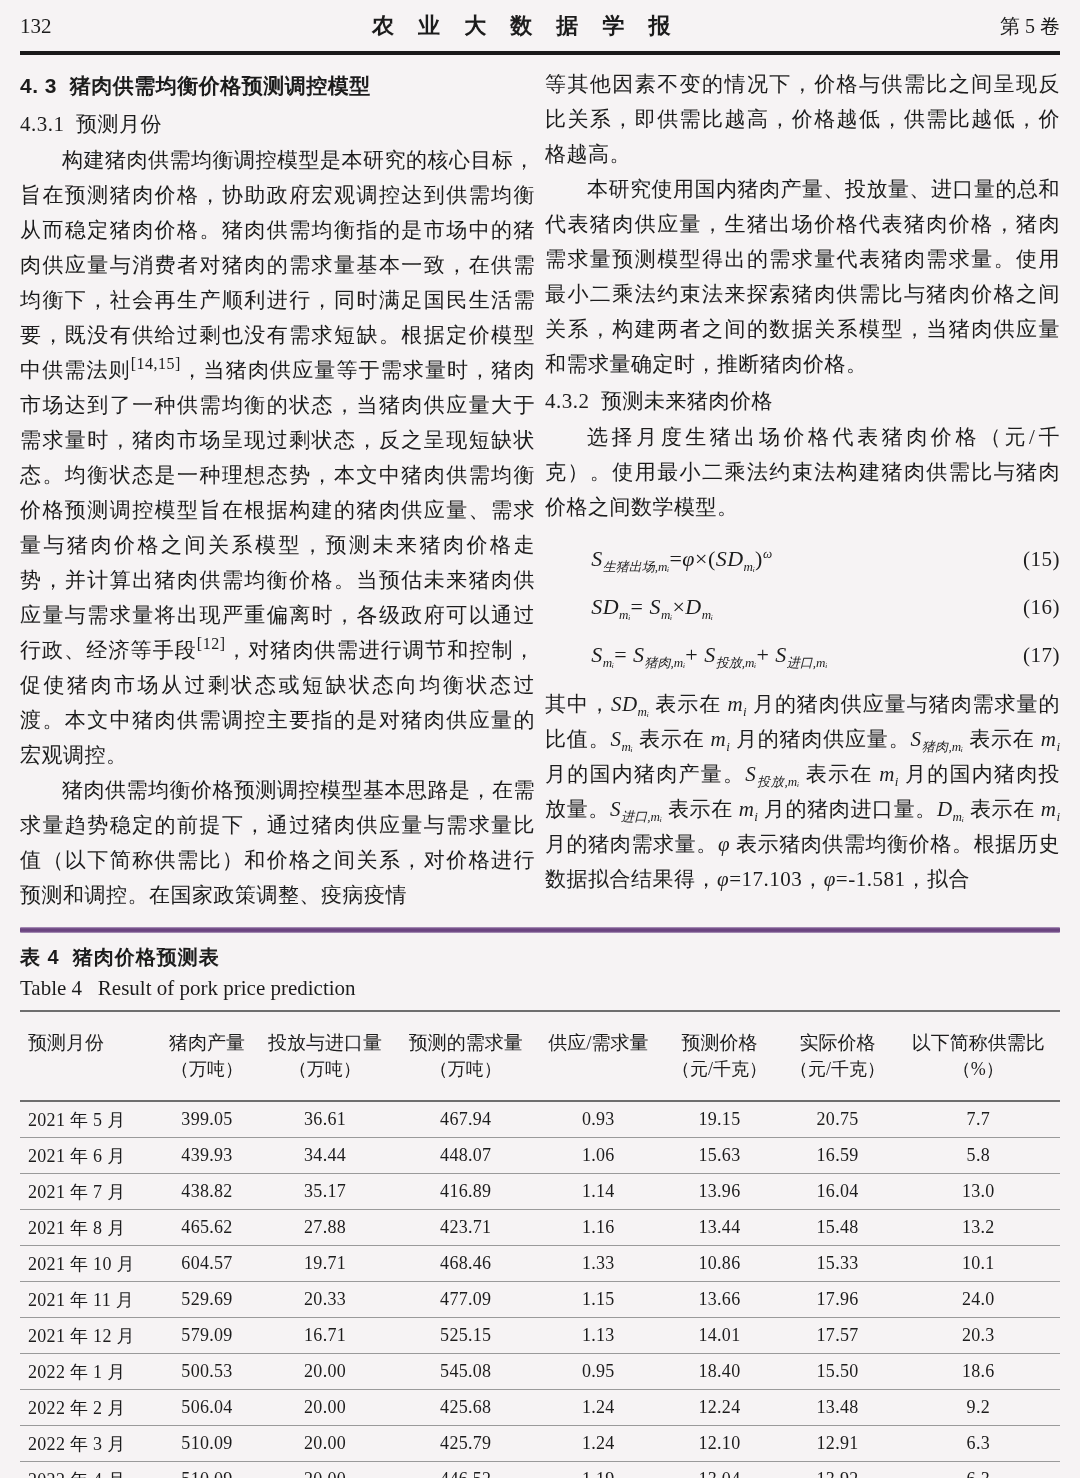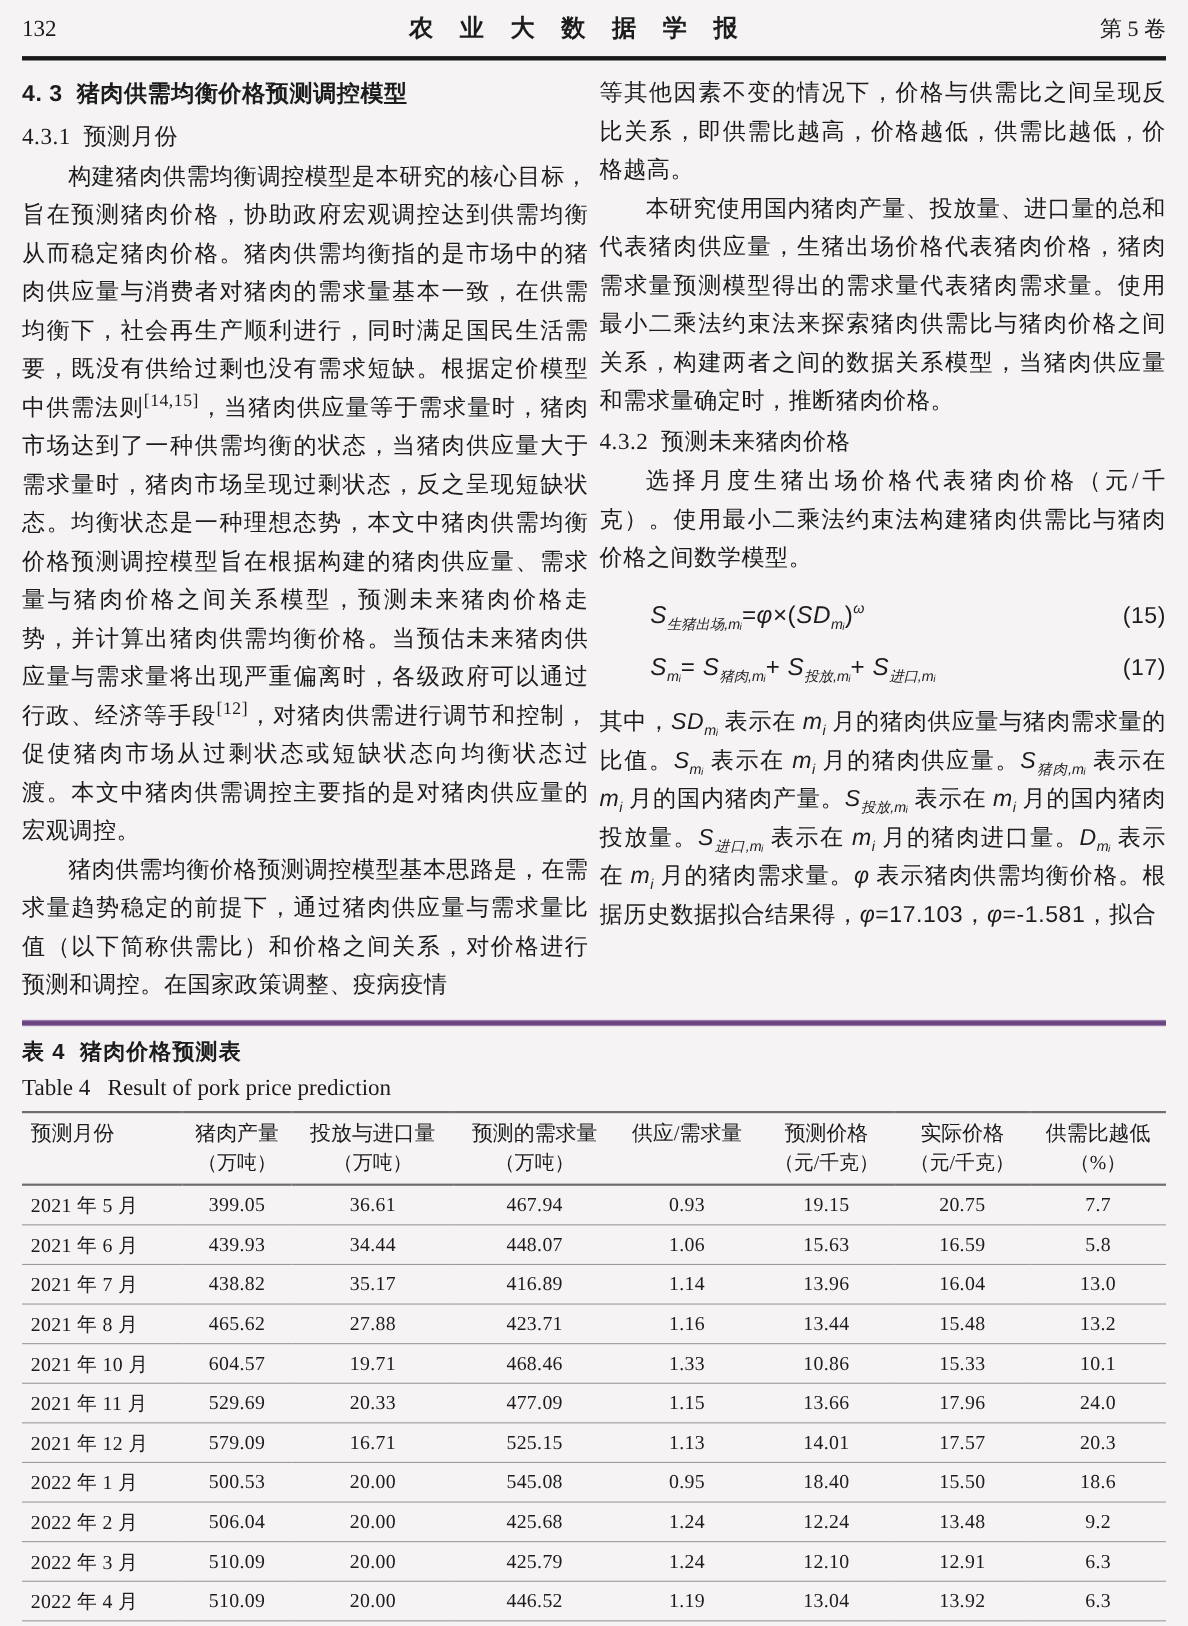--- a/index.html
+++ b/index.html
@@ -40,21 +40,21 @@
     font-weight:bold;font-size:21px;line-height:38px;margin:0;
     white-space:pre-wrap;letter-spacing:.5px;
   }
   h4.subsec{
     font-weight:normal;font-size:21px;line-height:38px;margin:0;
     white-space:pre-wrap;letter-spacing:.5px;
   }
   sup.ref{font-size:16px;line-height:0;}
 
   
-  .imath,.eq-left,.eq-num{font-family:Liberation Sans, sans-serif;}
+  .imath,.eq-left,.eq-num{font-family:Liberation Serif, serif;}
   .tk-v{font-style:italic;}
   .tk-n{font-style:normal;}
   sub.tk-s,sub.tk-sc{font-size:13px;font-style:italic;line-height:0;letter-spacing:0;}
   sup.tk-u{font-size:13px;font-style:italic;line-height:0;}
   .eq-block{margin:10px 0 8px 0;}
   .eq-row{
     display:flex;justify-content:space-between;align-items:baseline;
     padding-left:2.1em;font-size:22px;line-height:47px;
   }
   .eq-num{font-size:21px;}
@@ -68,21 +68,21 @@
     white-space:pre-wrap;letter-spacing:1px;
   }
   .tbl-title-en{font-size:21px;line-height:32px;white-space:pre-wrap;}
   table.data{
     width:100%;border-collapse:collapse;margin-top:6px;
     font-size:18px;
   }
   table.data th{
     font-weight:normal;font-size:19px;
     border-top:2px solid #6e6e6e;border-bottom:2px solid #6e6e6e;
-    padding:6px 2px;text-align:center;vertical-align:top;line-height:26px;
+    padding:18px 2px;text-align:center;vertical-align:top;line-height:26px;
   }
   table.data th .unit{font-size:18px;}
   table.data td{
     border-bottom:1px solid #9a9a9a;
     height:35px;padding:0 2px;text-align:center;vertical-align:middle;
     letter-spacing:.3px;
   }
   table.data th:first-child,table.data td:first-child{text-align:left;padding-left:8px;}
 </style>
 </head>
@@ -110,20 +110,24 @@
       <p>等其他因素不变的情况下，价格与供需比之间呈现反比关系，即供需比越高，价格越低，供需比越低，价格越高。</p>
       <p class="indent">本研究使用国内猪肉产量、投放量、进口量的总和代表猪肉供应量，生猪出场价格代表猪肉价格，猪肉需求量预测模型得出的需求量代表猪肉需求量。使用最小二乘法约束法来探索猪肉供需比与猪肉价格之间关系，构建两者之间的数据关系模型，当猪肉供应量和需求量确定时，推断猪肉价格。</p>
       <h4 class="subsec">4.3.2  预测未来猪肉价格</h4>
       <p class="indent">选择月度生猪出场价格代表猪肉价格（元/千克）。使用最小二乘法约束法构建猪肉供需比与猪肉价格之间数学模型。</p>
       <div class="eq-block">
           <div class="eq-row">
             <span class="eq-left"><span class="tk-v">S</span><sub class="tk-sc">生猪出场,mᵢ</sub><span class="tk-n">=</span><span class="tk-v">φ</span><span class="tk-n">×(</span><span class="tk-v">SD</span><sub class="tk-s">mᵢ</sub><span class="tk-n">)</span><sup class="tk-u">ω</sup></span>
             <span class="eq-num">(15)</span>
           </div>
           <div class="eq-row">
+            <span class="eq-left"><span class="tk-v">SD</span><sub class="tk-s">mᵢ</sub><span class="tk-n">= </span><span class="tk-v">S</span><sub class="tk-s">mᵢ</sub><span class="tk-n">×</span><span class="tk-v">D</span><sub class="tk-s">mᵢ</sub></span>
+            <span class="eq-num">(16)</span>
+          </div>
+          <div class="eq-row">
             <span class="eq-left"><span class="tk-v">S</span><sub class="tk-s">mᵢ</sub><span class="tk-n">= </span><span class="tk-v">S</span><sub class="tk-sc">猪肉,mᵢ</sub><span class="tk-n">+ </span><span class="tk-v">S</span><sub class="tk-sc">投放,mᵢ</sub><span class="tk-n">+ </span><span class="tk-v">S</span><sub class="tk-sc">进口,mᵢ</sub></span>
             <span class="eq-num">(17)</span>
           </div>
         </div>
       <p>其中，<span class="imath"><span class="tk-v">SD</span><sub class="tk-s">mᵢ</sub></span> 表示在 <span class="imath"><span class="tk-v">m</span><sub class="tk-s">i</sub></span> 月的猪肉供应量与猪肉需求量的比值。<span class="imath"><span class="tk-v">S</span><sub class="tk-s">mᵢ</sub></span> 表示在 <span class="imath"><span class="tk-v">m</span><sub class="tk-s">i</sub></span> 月的猪肉供应量。<span class="imath"><span class="tk-v">S</span><sub class="tk-sc">猪肉,mᵢ</sub></span> 表示在 <span class="imath"><span class="tk-v">m</span><sub class="tk-s">i</sub></span> 月的国内猪肉产量。<span class="imath"><span class="tk-v">S</span><sub class="tk-sc">投放,mᵢ</sub></span> 表示在 <span class="imath"><span class="tk-v">m</span><sub class="tk-s">i</sub></span> 月的国内猪肉投放量。<span class="imath"><span class="tk-v">S</span><sub class="tk-sc">进口,mᵢ</sub></span> 表示在 <span class="imath"><span class="tk-v">m</span><sub class="tk-s">i</sub></span> 月的猪肉进口量。<span class="imath"><span class="tk-v">D</span><sub class="tk-s">mᵢ</sub></span> 表示在 <span class="imath"><span class="tk-v">m</span><sub class="tk-s">i</sub></span> 月的猪肉需求量。<span class="imath"><span class="tk-v">φ</span></span> 表示猪肉供需均衡价格。根据历史数据拟合结果得，<span class="imath"><span class="tk-v">φ</span><span class="tk-n">=17.103</span></span>，<span class="imath"><span class="tk-v">φ</span><span class="tk-n">=-1.581</span></span>，拟合</p>
     </div>
 
   </div>
 
   <div class="table-section">
@@ -153,21 +157,21 @@
             </th>
             <th>
               <div>预测价格</div>
               <div class="unit">（元/千克）</div>
             </th>
             <th>
               <div>实际价格</div>
               <div class="unit">（元/千克）</div>
             </th>
             <th>
-              <div>供需比越低</div>
+              <div>以下简称供需比</div>
               <div class="unit">（%）</div>
             </th>
           </tr>
         </thead>
       <tbody>
           <tr>
             <td>2021 年 5 月</td>
             <td>399.05</td>
             <td>36.61</td>
             <td>467.94</td>

